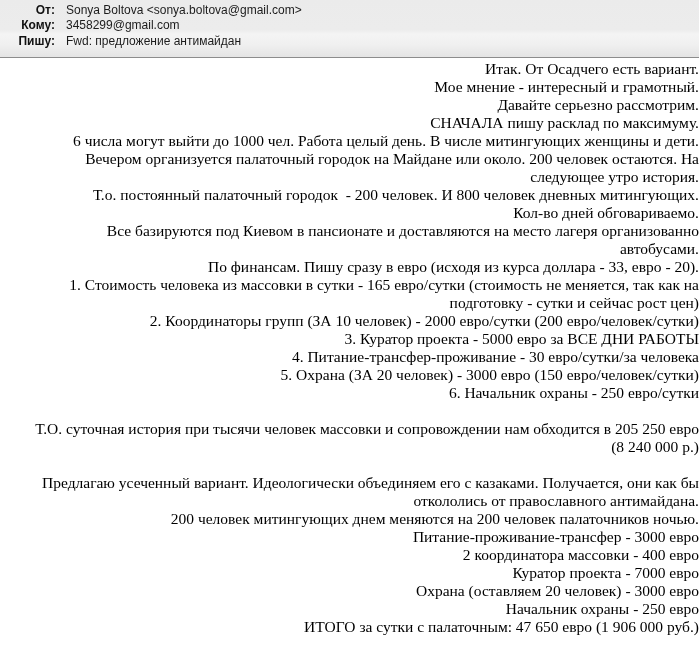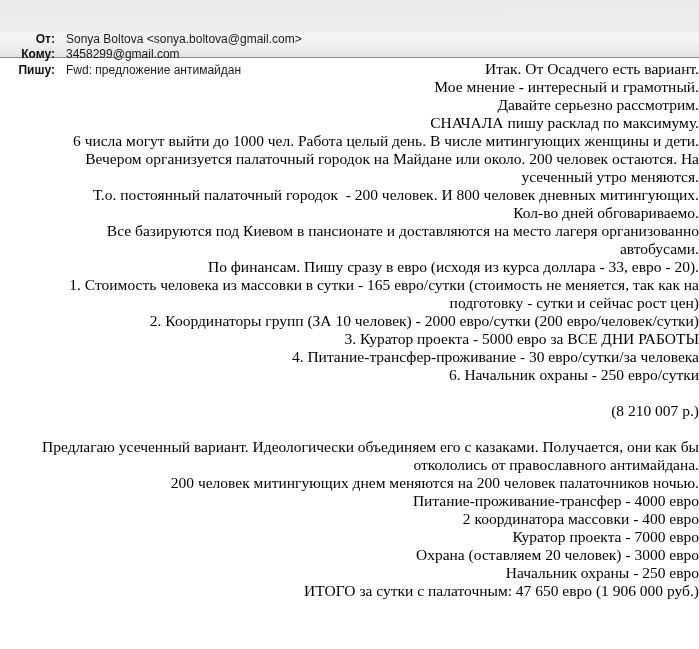--- a/index.html
+++ b/index.html
@@ -10,21 +10,21 @@
   .page {
     position: relative;
     width: 699px;
     height: 649px;
     background: #ffffff;
     overflow: hidden;
   }
   .email-header {
     box-sizing: border-box;
     height: 58px;
-    padding-top: 9px;
+    padding-top: 3px;
     background: linear-gradient(180deg,
       #ebebeb 0%, #ececec 52%, #f4f4f4 60%, #f0f0f0 78%, #e5e5e5 98%);
     border-bottom: 1px solid var(--header-border, #8c8c8c);
     font-family: "Liberation Sans", sans-serif;
     font-size: 12px;
     color: #1a1a1a;
   }
   .hrow {
     display: flex;
     line-height: 15.3px;
@@ -35,21 +35,20 @@
     width: 55px;
     flex: 0 0 55px;
     text-align: right;
     font-weight: bold;
     color: #111111;
   }
   .hvalue {
     margin-left: 11px;
     color: #1c1c1c;
     white-space: pre;
-    margin-top: 23px;
   }
   .email-body {
     padding: 2px 0 0 7px;
     font-family: "Liberation Serif", serif;
     font-size: 15.5px;
     color: #000000;
   }
   .body-line {
     height: 18px;
     line-height: 18px;
@@ -77,39 +76,41 @@
     </div>
   </div>
 
   <div class="email-body">
       <div class="body-line">Итак. От Осадчего есть вариант.</div>
       <div class="body-line">Мое мнение - интересный и грамотный.</div>
       <div class="body-line">Давайте серьезно рассмотрим.</div>
       <div class="body-line">СНАЧАЛА пишу расклад по максимуму.</div>
       <div class="body-line">6 числа могут выйти до 1000 чел. Работа целый день. В числе митингующих женщины и дети.</div>
       <div class="body-line">Вечером организуется палаточный городок на Майдане или около. 200 человек остаются. На</div>
-      <div class="body-line">усеченный утро меняются.</div>
+      <div class="body-line">следующее утро история.</div>
       <div class="body-line">Т.о. постоянный палаточный городок  - 200 человек. И 800 человек дневных митингующих.</div>
       <div class="body-line">Кол-во дней обговариваемо.</div>
       <div class="body-line">Все базируются под Киевом в пансионате и доставляются на место лагеря организованно</div>
       <div class="body-line">автобусами.</div>
       <div class="body-line">По финансам. Пишу сразу в евро (исходя из курса доллара - 33, евро - 20).</div>
       <div class="body-line">1. Стоимость человека из массовки в сутки - 165 евро/сутки (стоимость не меняется, так как на</div>
       <div class="body-line">подготовку - сутки и сейчас рост цен)</div>
       <div class="body-line">2. Координаторы групп (ЗА 10 человек) - 2000 евро/сутки (200 евро/человек/сутки)</div>
       <div class="body-line">3. Куратор проекта - 5000 евро за ВСЕ ДНИ РАБОТЫ</div>
       <div class="body-line">4. Питание-трансфер-проживание - 30 евро/сутки/за человека</div>
+      <div class="body-line">5. Охрана (ЗА 20 человек) - 3000 евро (150 евро/человек/сутки)</div>
       <div class="body-line">6. Начальник охраны - 250 евро/сутки</div>
       <div class="body-line">&nbsp;</div>
-      <div class="body-line">(8 210 007 р.)</div>
+      <div class="body-line">Т.О. суточная история при тысячи человек массовки и сопровождении нам обходится в 205 250 евро</div>
+      <div class="body-line">(8 240 000 р.)</div>
       <div class="body-line">&nbsp;</div>
       <div class="body-line">Предлагаю усеченный вариант. Идеологически объединяем его с казаками. Получается, они как бы</div>
       <div class="body-line">откололись от православного антимайдана.</div>
       <div class="body-line">200 человек митингующих днем меняются на 200 человек палаточников ночью.</div>
-      <div class="body-line">Питание-проживание-трансфер - 4000 евро</div>
+      <div class="body-line">Питание-проживание-трансфер - 3000 евро</div>
       <div class="body-line">2 координатора массовки - 400 евро</div>
       <div class="body-line">Куратор проекта - 7000 евро</div>
       <div class="body-line">Охрана (оставляем 20 человек) - 3000 евро</div>
       <div class="body-line">Начальник охраны - 250 евро</div>
       <div class="body-line">ИТОГО за сутки с палаточным: 47 650 евро (1 906 000 руб.)</div>
     </div>
 
 </div>
 
 </body></html>

